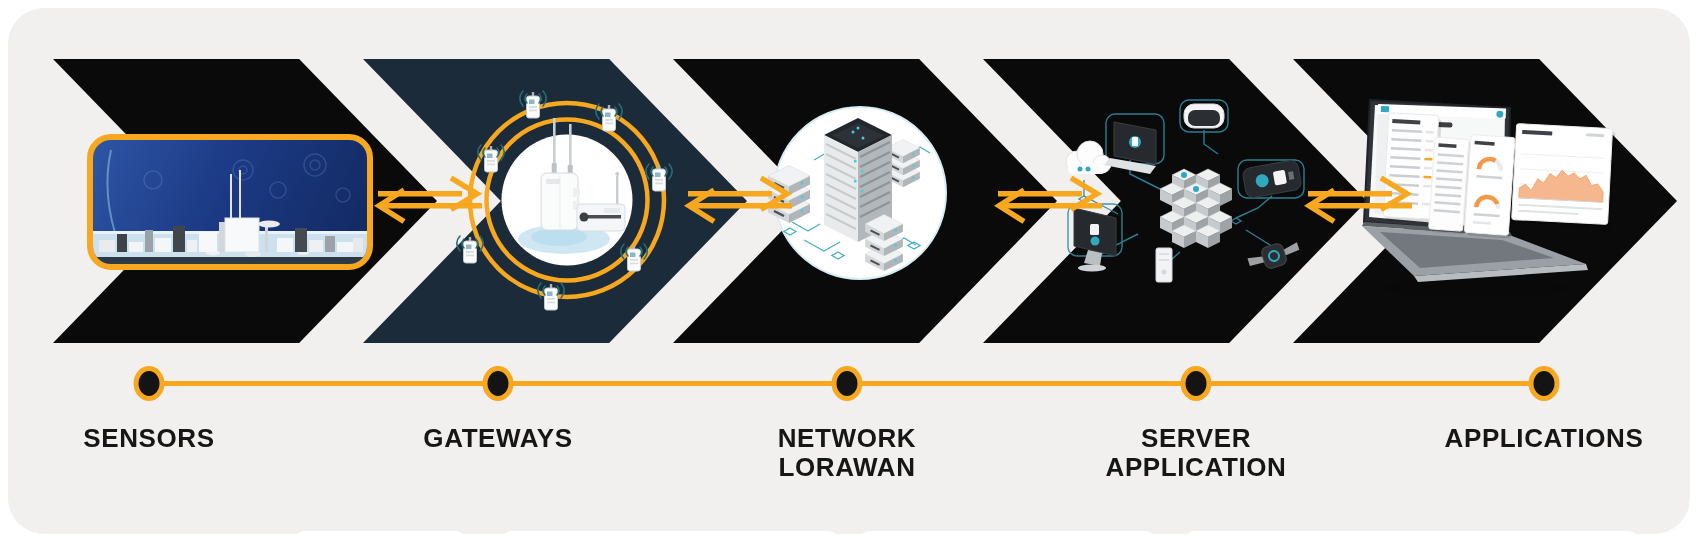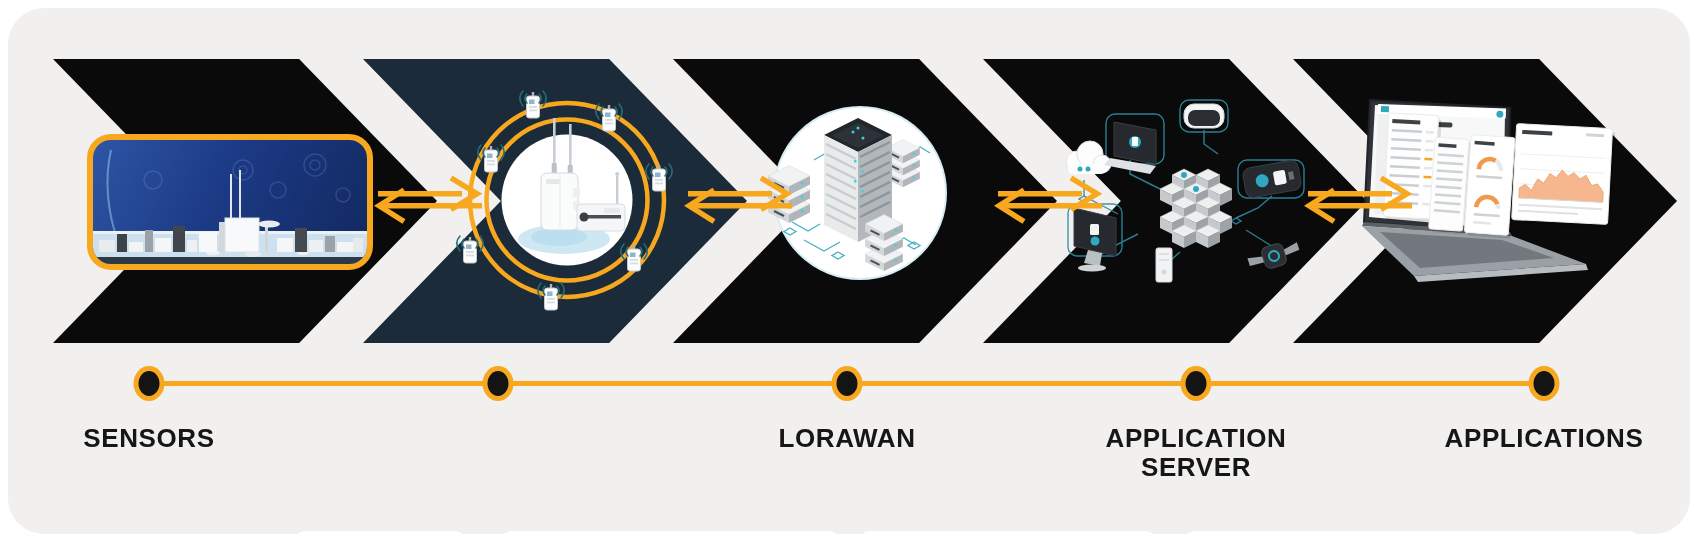--- a/index.html
+++ b/index.html
@@ -460,23 +460,25 @@
 <div class="tl-dot d1"></div>
 <div class="tl-dot d2"></div>
 <div class="tl-dot d3"></div>
 <div class="tl-dot d4"></div>
 <div class="tl-dot d5"></div>
 
 <div class="stage-label l1">
   <span>SENSORS</span>
 </div>
 <div class="stage-label l2">
+  <span>GATEWAYS</span>
 </div>
 <div class="stage-label l3">
+  <span>NETWORK</span>
   <span>LORAWAN</span>
 </div>
 <div class="stage-label l4">
+  <span>SERVER</span>
   <span>APPLICATION</span>
-  <span>SERVER</span>
 </div>
 <div class="stage-label l5">
   <span>APPLICATIONS</span>
 </div>
 
 </body></html>

